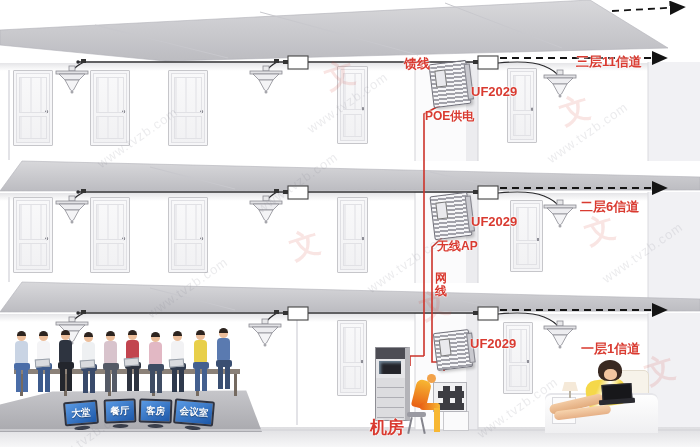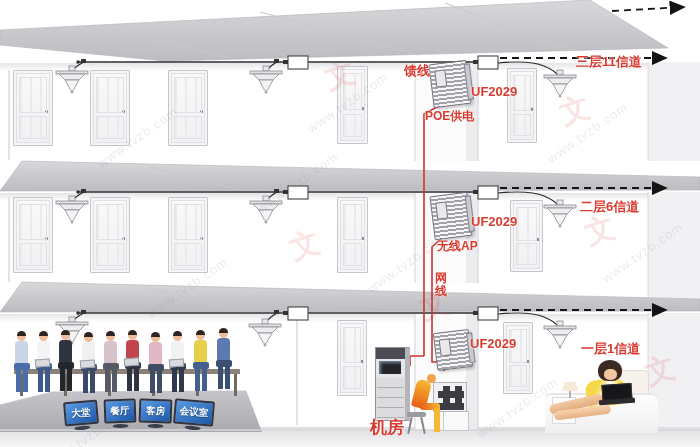--- a/index.html
+++ b/index.html
@@ -279,21 +279,21 @@
       <path d="M424,356 L410,356 L410,366"></path>
       <path d="M432,354 L432,362 L444,362 L444,371"></path>
     </g>
     <path d="M0,430 H700" stroke="#d6d6da" stroke-width="1.5"></path>
   </svg>
 
   <div class="uf" style="left:431px;top:62px;width:38px;height:44px"></div>
   <div class="uf" style="left:432px;top:194px;width:38px;height:44px"></div>
   <div class="uf" style="left:435px;top:331px;width:36px;height:38px"></div>
 
-  <div class="lbl s13" style="left:404px;top:64px">馈线</div>
+  <div class="lbl s13" style="left:404px;top:57px">馈线</div>
   <div class="lbl s13" style="left:471px;top:85px">UF2029</div>
   <div class="lbl s12" style="left:425px;top:110px">POE供电</div>
   <div class="lbl s13" style="left:576px;top:55px">三层11信道</div>
 
   <div class="lbl s13" style="left:471px;top:215px">UF2029</div>
   <div class="lbl s12" style="left:437px;top:240px">无线AP</div>
   <div class="lbl s12 vert" style="left:435px;top:272px">网线</div>
   <div class="lbl s13" style="left:580px;top:200px">二层6信道</div>
 
   <div class="lbl s13" style="left:470px;top:337px">UF2029</div>

